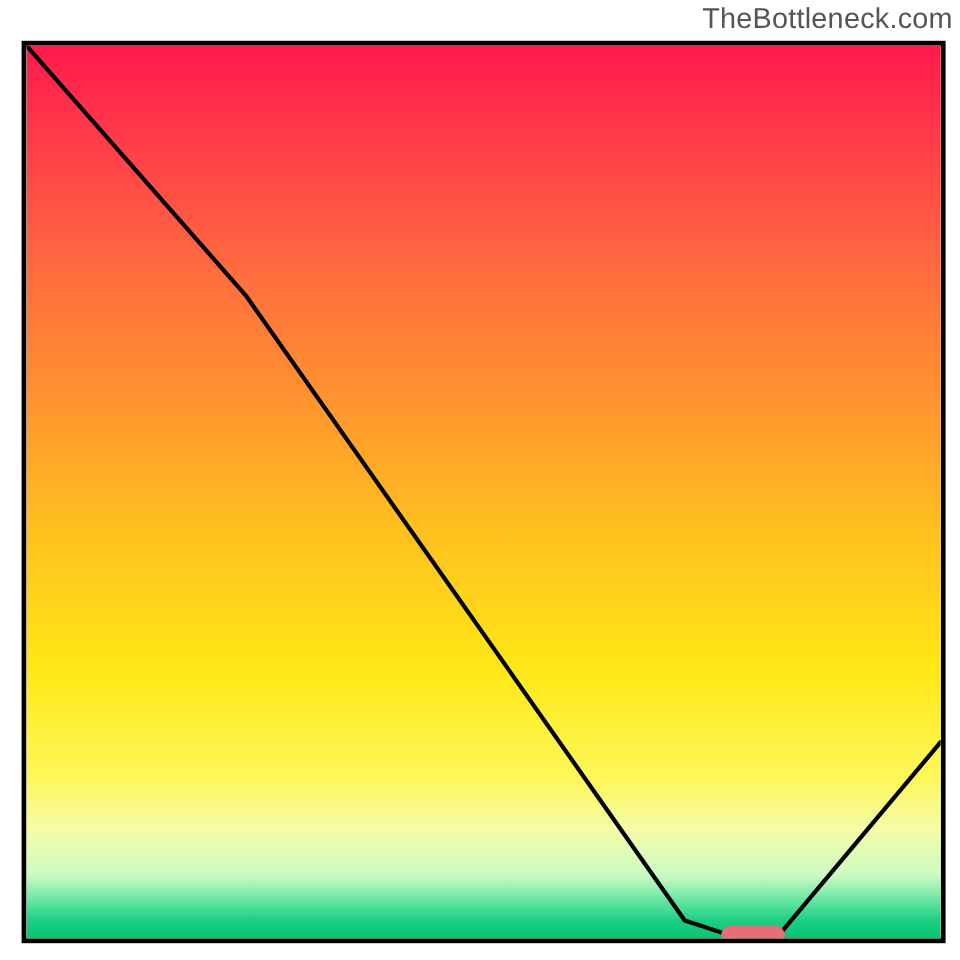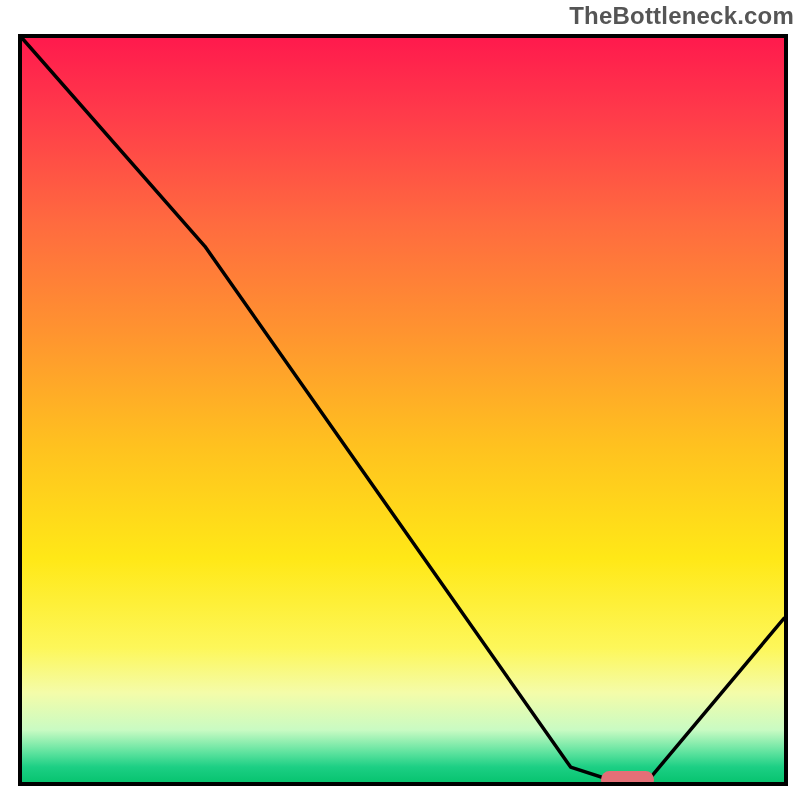--- a/index.html
+++ b/index.html
@@ -15,21 +15,21 @@
     position: relative;
     width: 800px;
     height: 800px;
   }
   .watermark {
     position: absolute;
     top: 2px;
     right: 6px;
     color: #555;
     font-size: 24px;
-    font-weight: 700;
+    font-weight: 400;
     z-index: 5;
     letter-spacing: 0.2px;
   }
   .chart-box {
     position: absolute;
     top: 34px;
     left: 18px;
     width: 770px;
     height: 752px;
     box-sizing: border-box;

